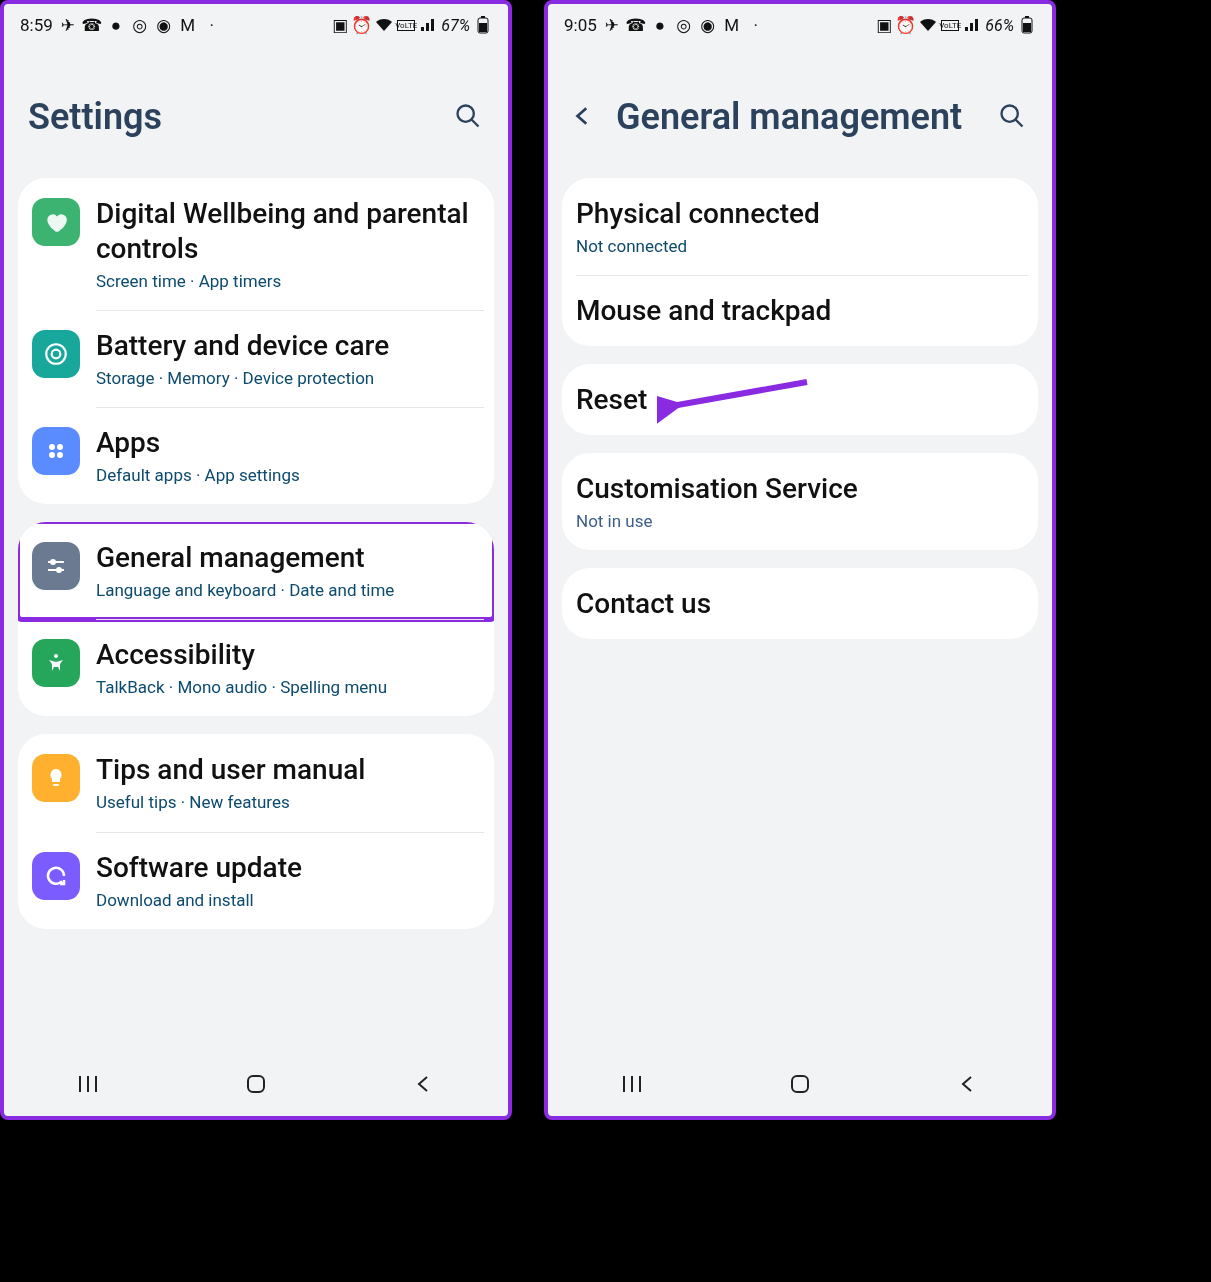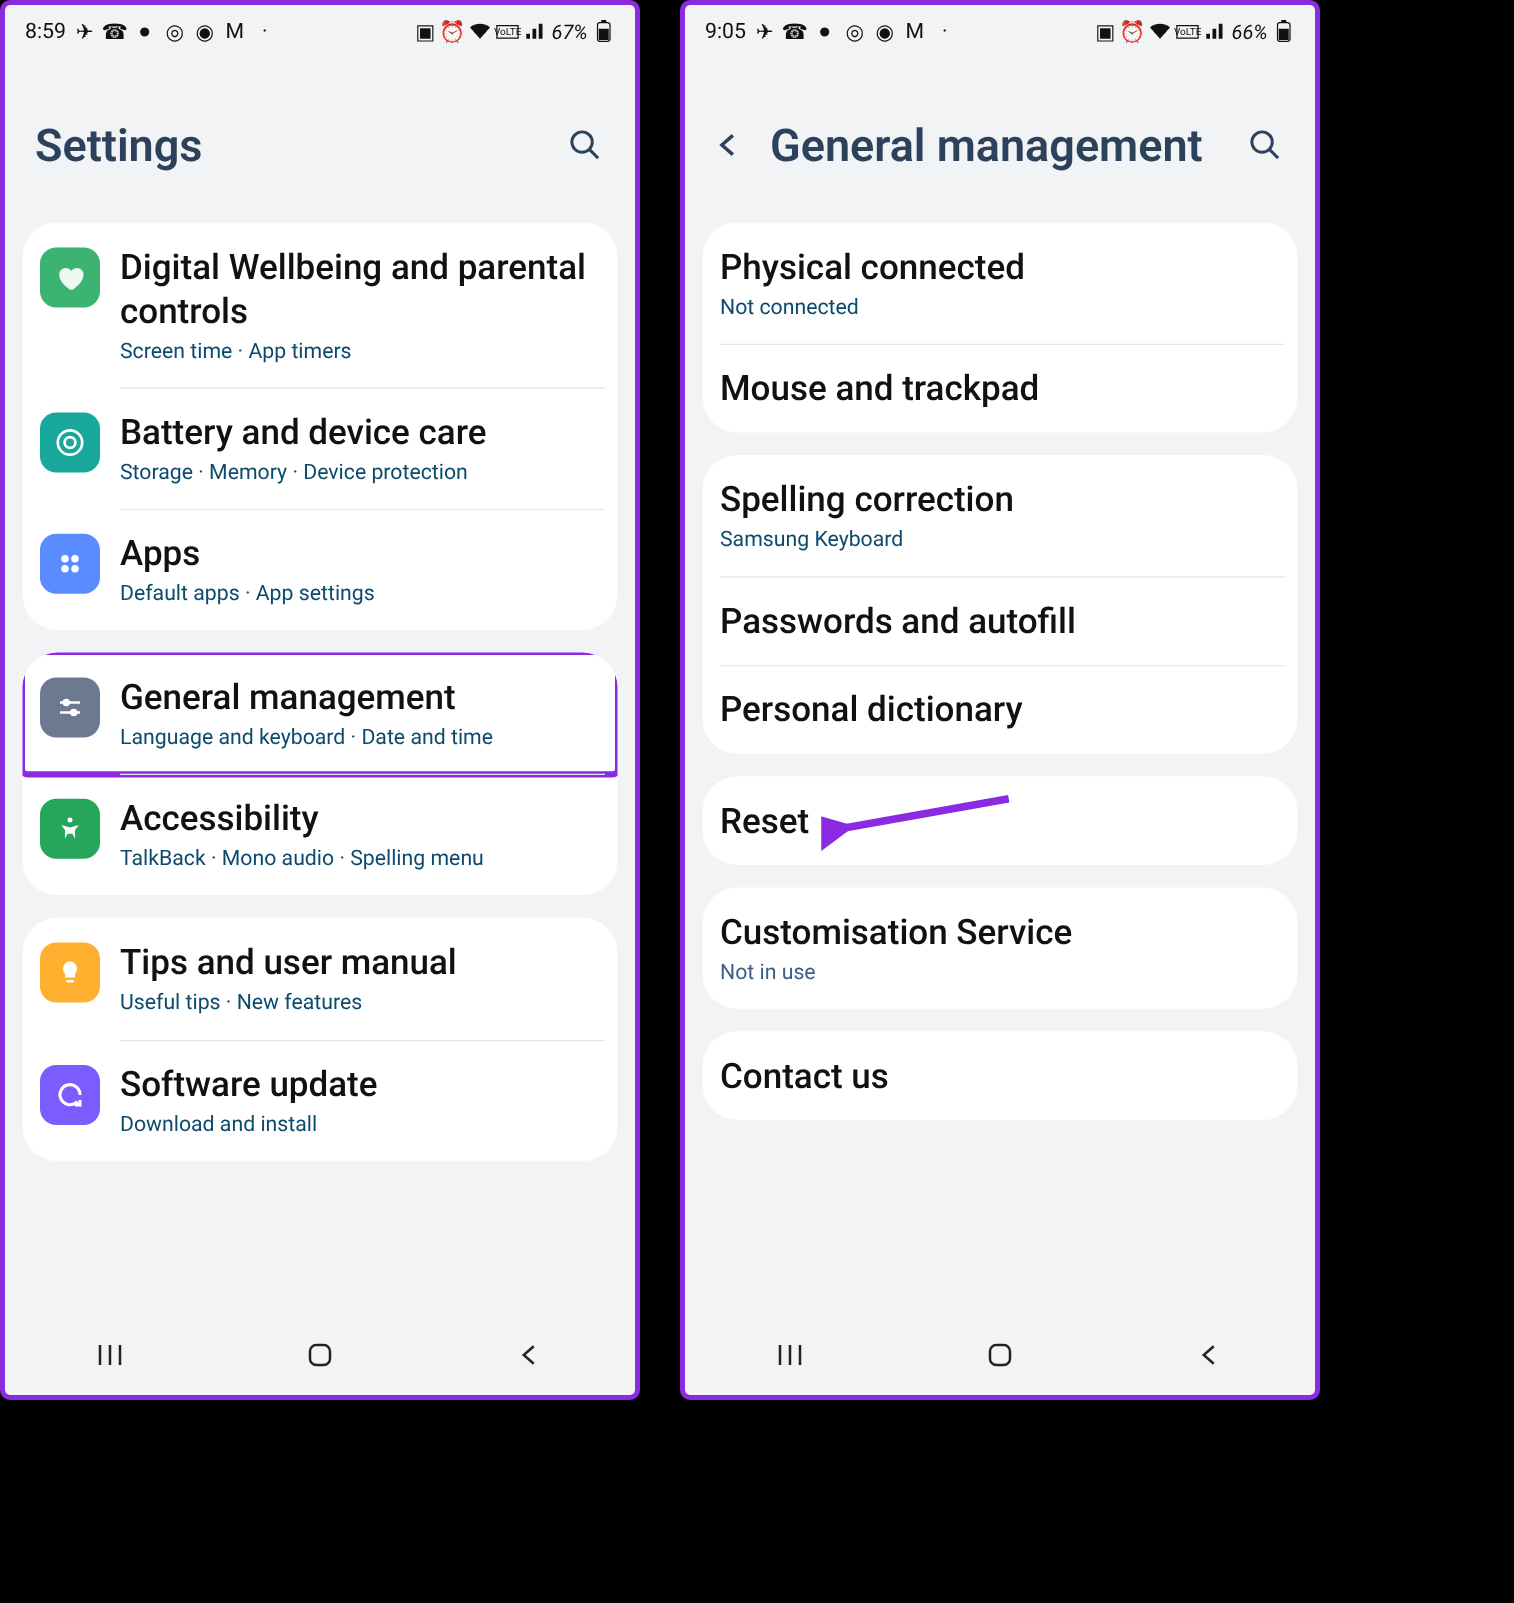--- a/index.html
+++ b/index.html
@@ -357,38 +357,20 @@
           <div class="row-sub">Not connected</div>
         </div>
       </div>
       <div class="row row-noicon">
         <div class="row-text">
           <div class="row-title">Mouse and trackpad</div>
         </div>
       </div>
     </div>
 
-    <div class="card">
-      <div class="row row-noicon">
-        <div class="row-text">
-          <div class="row-title">Spelling correction</div>
-          <div class="row-sub">Samsung Keyboard</div>
-        </div>
-      </div>
-      <div class="row row-noicon">
-        <div class="row-text">
-          <div class="row-title">Passwords and autofill</div>
-        </div>
-      </div>
-      <div class="row row-noicon">
-        <div class="row-text">
-          <div class="row-title">Personal dictionary</div>
-        </div>
-      </div>
-    </div>
 
     <div class="card" style="position:relative;">
       <div class="row row-noicon">
         <div class="row-text">
           <div class="row-title">Reset</div>
         </div>
       </div>
       <svg class="arrow-ann" style="left:95px; top:10px;" width="160" height="50" viewBox="0 0 160 50">
         <defs>
             <marker id="ah" markerWidth="10" markerHeight="10" refX="2" refY="5" orient="auto">

